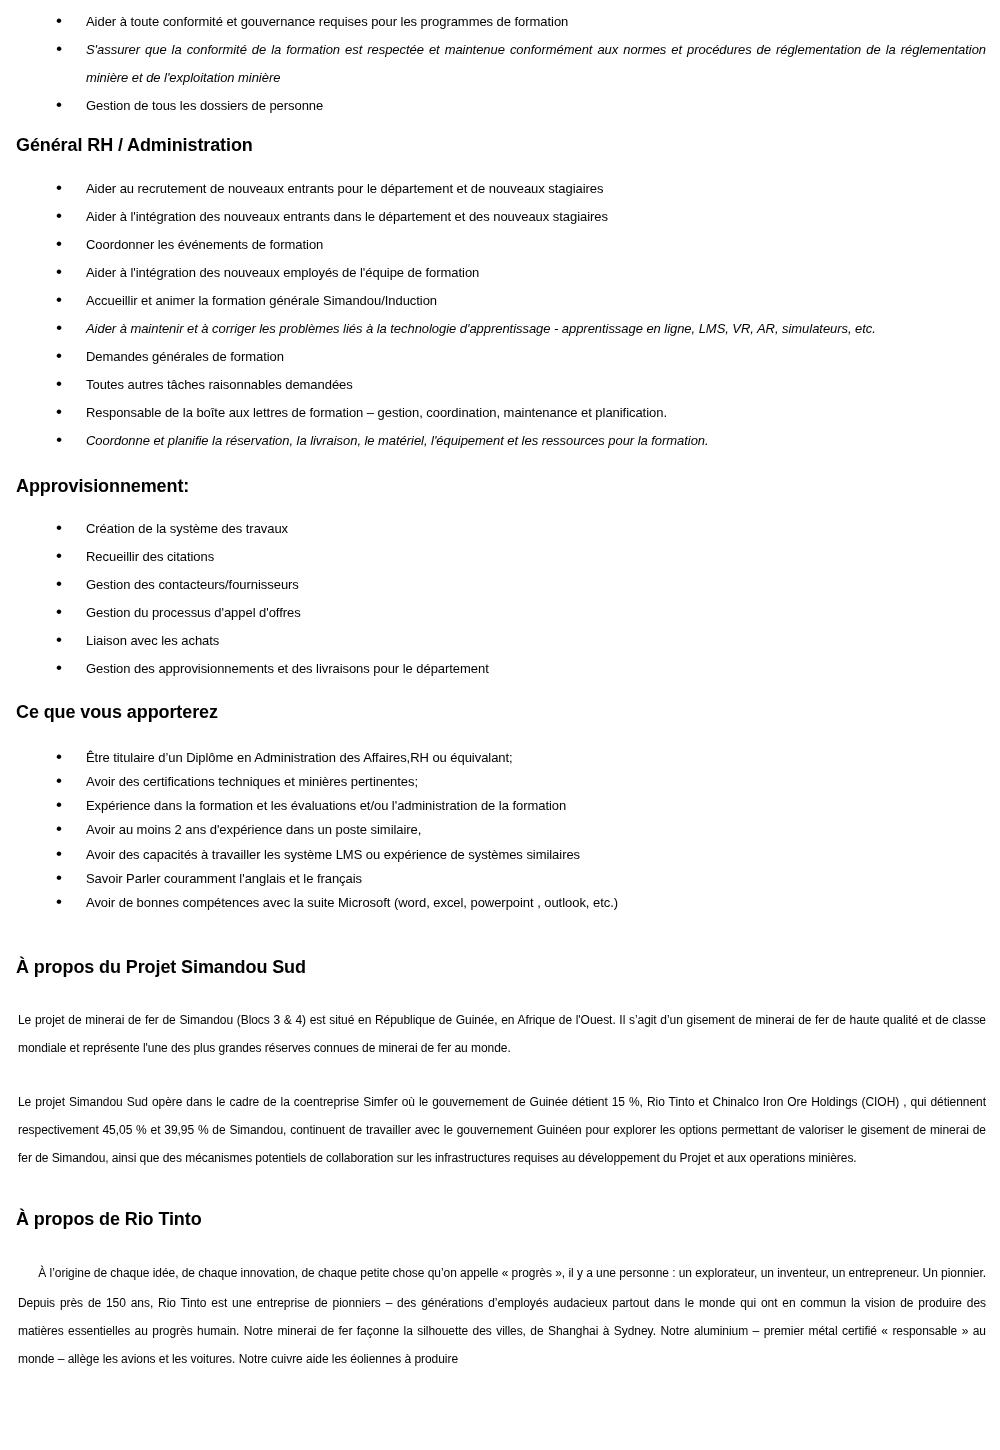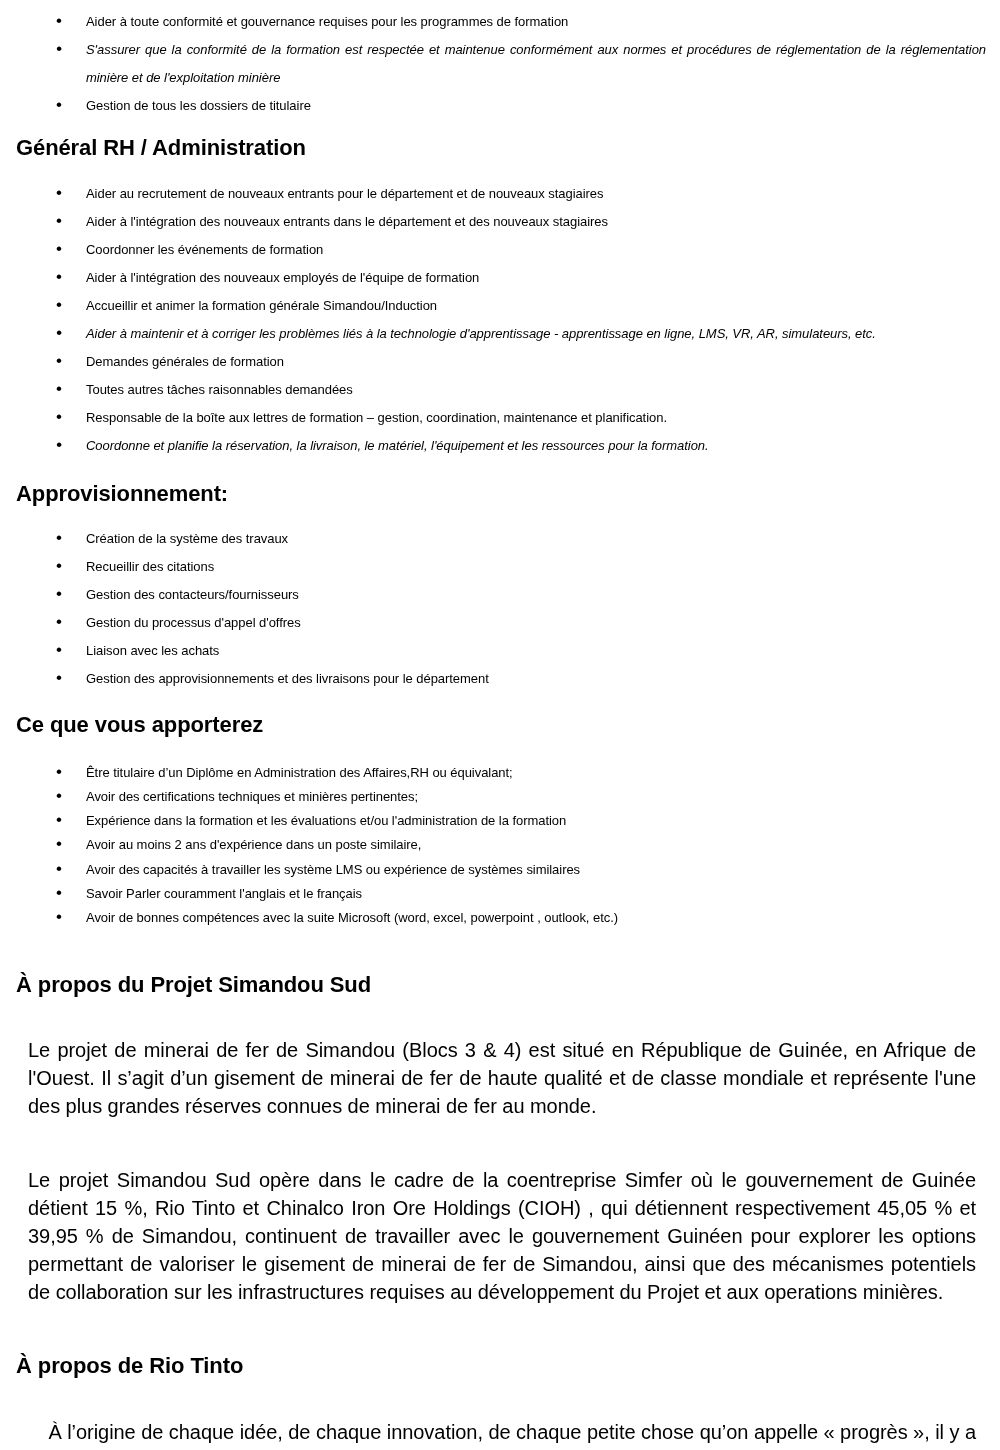--- a/index.html
+++ b/index.html
@@ -19,21 +19,21 @@
   .page {
     position: relative;
     width: 1000px;
     height: 1450px;
     box-sizing: border-box;
     padding: 0 12px 0 16px;
   }
 
   
   .section-heading {
-    font-size: 22px;
+    font-size: 18px;
     font-weight: bold;
     line-height: 1.25;
     margin: 0;
     padding: 0;
     letter-spacing: -0.1px;
   }
 
   
   ul.bullets {
     list-style: none;
@@ -65,22 +65,22 @@
   
   ul.bullets > li.just {
     text-align: justify;
     text-justify: inter-word;
     padding-right: 2px;
     font-style: italic;
   }
 
   
   p.body-par {
-    margin: 12px;
-    font-size: 20px;
+    margin: 2px;
+    font-size: 12px;
     line-height: 28px;
     text-align: justify;
     text-justify: inter-word;
     letter-spacing: -0.05px;
   }
   p.body-par.left {
     text-align: right;
   }
 
   
@@ -95,21 +95,21 @@
 </style>
 </head>
 <body>
 
 <div class="page">
 
   <div class="gap-8"></div>
   <ul class="bullets">
     <li>Aider à toute conformité et gouvernance requises pour les programmes de formation</li>
     <li class="just">S'assurer que la conformité de la formation est respectée et maintenue conformément aux normes et procédures de réglementation de la réglementation minière et de l'exploitation minière</li>
-    <li>Gestion de tous les dossiers de titulaire</li>
+    <li>Gestion de tous les dossiers de personne</li>
   </ul>
 
   <div class="gap-14"></div>
   <h2 class="section-heading">Général RH / Administration</h2>
   <div class="gap-18"></div>
   <ul class="bullets">
     <li>Aider au recrutement de nouveaux entrants pour le département et de nouveaux stagiaires</li>
     <li>Aider à l'intégration des nouveaux entrants dans le département et des nouveaux stagiaires</li>
     <li>Coordonner les événements de formation</li>
     <li>Aider à l'intégration des nouveaux employés de l'équipe de formation</li>

